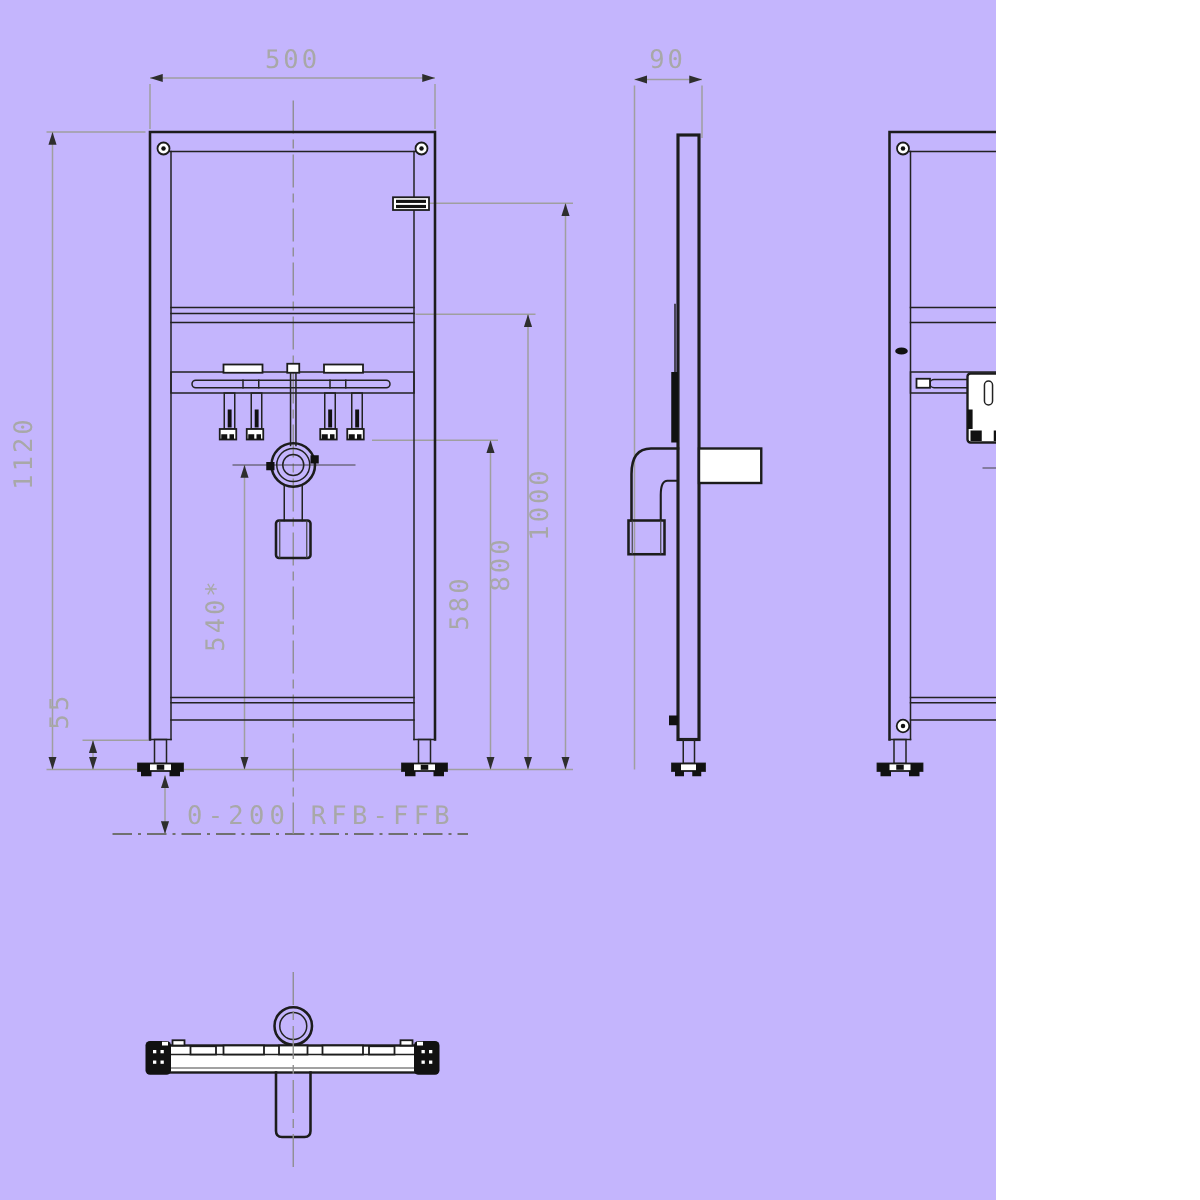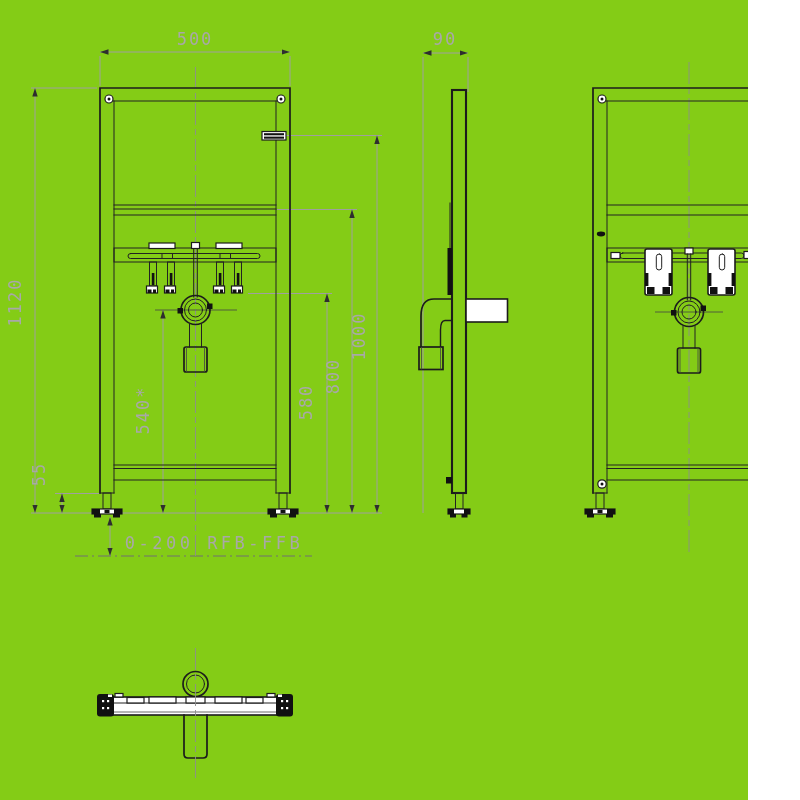--- a/index.html
+++ b/index.html
@@ -1,16 +1,16 @@
 <!DOCTYPE html>
 <html><head>
 <meta charset="utf-8">
 <style>
   html,body{margin:0;padding:0;background:#fff;}
-  #canvas{position:relative;width:748px;height:800px;background:#84cc16;overflow:hidden;
+  #canvas{position:relative;width:664px;height:800px;background:#c4b5fd;overflow:hidden;
           font-family:"DejaVu Sans Mono",monospace;}
   svg{display:block}
   .o  {stroke:#1c1c1c;fill:none;stroke-width:1.7;stroke-linecap:square}
   .o2 {stroke:#1c1c1c;fill:none;stroke-width:2.1;stroke-linecap:square}
   .ol {stroke:#222;fill:none;stroke-width:1;stroke-linecap:square}
   .th {stroke:#444;fill:none;stroke-width:.8}
   .wf {fill:#fff;stroke:#1c1c1c;stroke-width:1.2}
   .wf2{fill:#fff;stroke:#1c1c1c;stroke-width:1.6}
   .b  {fill:#111;stroke:none}
   .d  {stroke:#9f9f9f;fill:none;stroke-width:1}

